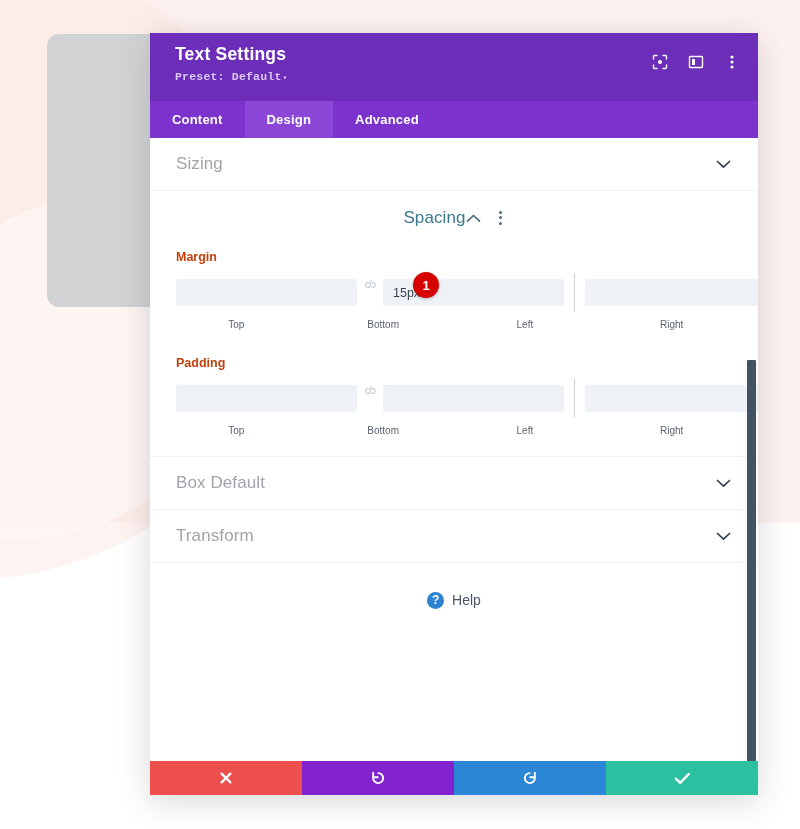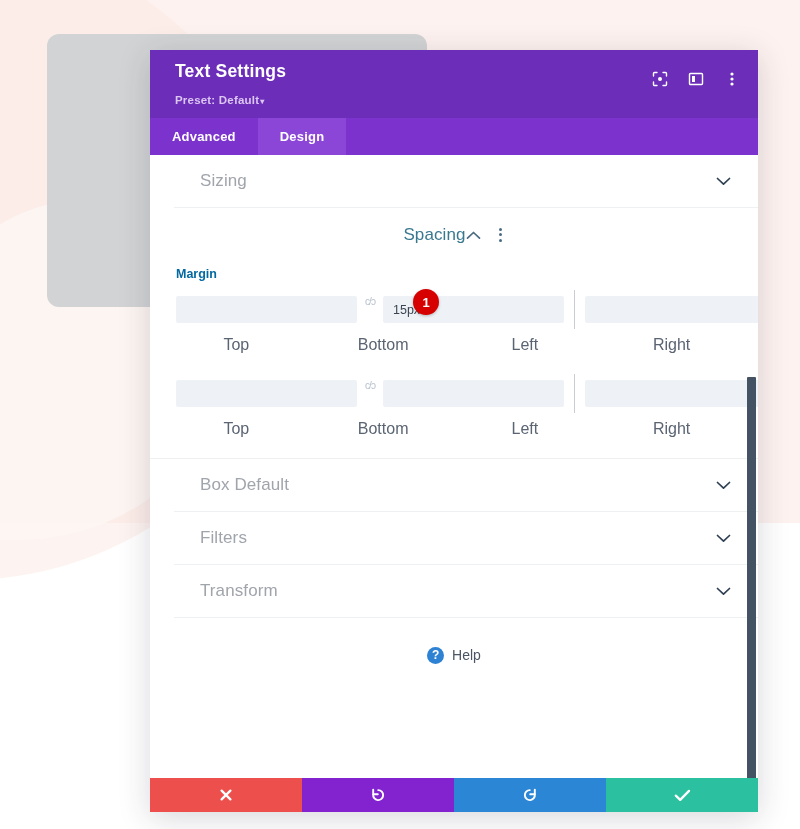--- a/index.html
+++ b/index.html
@@ -72,21 +72,21 @@
     font-weight: bold;
     color: #0f7a5e;
     letter-spacing: -1px;
     white-space: nowrap;
     overflow: hidden;
   }
 
   
   .modal {
     position: absolute;
-    left: 150px; top: 50px;
+    left: 150px; top: 33px;
     width: 608px;
     height: 762px;
     background: #ffffff;
     box-shadow: 0 6px 30px rgba(40,40,60,.18);
     display: flex;
     flex-direction: column;
     overflow: hidden;
   }
 
   .modal-header {
@@ -99,22 +99,23 @@
   .modal-title {
     color: #ffffff;
     font-size: 17.5px;
     font-weight: bold;
     letter-spacing: .2px;
   }
   .modal-preset {
     color: #dcc6f2;
     font-size: 11.5px;
     font-weight: bold;
-    margin-top: 12px;
+    margin-top: 5px;
     letter-spacing: .2px;
+    font-family: Liberation Mono, monospace;
   }
   .modal-preset .caret { font-size: 8px; margin-left: 1px; }
 
   .header-icons {
     position: absolute;
     right: 17px; top: 20px;
     display: flex;
     align-items: center;
     gap: 18px;
   }
@@ -151,21 +152,20 @@
   }
 
   .acc-row {
     height: 53px;
     display: flex;
     align-items: center;
     justify-content: space-between;
     padding: 0 27px 0 26px;
     border-bottom: 1px solid #eef0f2;
     cursor: pointer;
-    margin-left: 24px;
   }
   .acc-label {
     font-size: 17px;
     color: #a0a4ab;
     letter-spacing: .1px;
   }
   .chev { color: #2e3f54; }
 
   .section-open { border-bottom: 1px solid #eef0f2; }
   .section-open-head {
@@ -188,21 +188,21 @@
   }
   .dots-v i {
     width: 3px; height: 3px; border-radius: 50%;
     background: #4a6b82; display: block;
   }
 
   .field-group { padding: 0 26px 20px 26px; }
   .field-label {
     font-size: 12.5px;
     font-weight: bold;
-    color: #0369a1;
+    color: #c2410c;
     margin: 6px 0 9px 0;
   }
   .quad {
     display: flex;
     align-items: center;
     position: relative;
   }
   .quad-pair {
     display: flex;
     align-items: flex-start;
@@ -236,21 +236,21 @@
     height: 39px;
     background: #c9ccd1;
     margin: 0 10px;
     flex: 0 0 1px;
   }
   .quad-labels {
     display: flex;
     margin-top: 7px;
   }
   .qlbl {
-    font-size: 16px;
+    font-size: 10px;
     color: #5a6472;
     text-align: center;
   }
   .qlbl.a { flex: 1 1 0; }
   .qlbl.spacer { flex: 0 0 26px; }
   .qlbl.divspacer { flex: 0 0 21px; }
 
   .badge {
     position: absolute;
     width: 26px; height: 26px;
@@ -355,22 +355,23 @@
           <svg width="4" height="16" viewBox="0 0 4 16">
             <circle cx="2" cy="3" r="1.6" fill="#ffffff"></circle>
             <circle cx="2" cy="8" r="1.6" fill="#ffffff"></circle>
             <circle cx="2" cy="13" r="1.6" fill="#ffffff"></circle>
           </svg>
         </div>
       </div>
     </div>
 
     <div class="tabs">
+      <div class="tab">Content</div>
+      <div class="tab active">Design</div>
       <div class="tab">Advanced</div>
-      <div class="tab active">Design</div>
     </div>
 
     <div class="modal-body">
 
       <div class="acc-row">
         <span class="acc-label">Sizing</span>
         <span class="chev">
           <svg width="15" height="9" viewBox="0 0 15 9">
               <path d="M1.5 1.5L7.5 7.2 13.5 1.5" fill="none" stroke="#2e3f54" stroke-width="1.7" stroke-linecap="round" stroke-linejoin="round"></path>
             </svg>
@@ -414,20 +415,21 @@
             <span class="qlbl spacer"></span>
             <span class="qlbl a">Bottom</span>
             <span class="qlbl divspacer"></span>
             <span class="qlbl a">Left</span>
             <span class="qlbl spacer"></span>
             <span class="qlbl a">Right</span>
           </div>
         </div>
 
         <div class="field-group">
+          <div class="field-label">Padding</div>
           <div class="quad">
             <div class="quad-pair">
               <input class="inp" value="" style="">
               <span class="link-icon">c/ɔ</span>
               <input class="inp" value="" style="">
             </div>
             <div class="quad-divider"></div>
             <div class="quad-pair">
               <input class="inp" value="" style="">
 
@@ -447,28 +449,20 @@
 
       <div class="acc-row">
         <span class="acc-label">Box Default</span>
         <span class="chev">
           <svg width="15" height="9" viewBox="0 0 15 9">
               <path d="M1.5 1.5L7.5 7.2 13.5 1.5" fill="none" stroke="#2e3f54" stroke-width="1.7" stroke-linecap="round" stroke-linejoin="round"></path>
             </svg>
         </span>
       </div>
       <div class="acc-row">
-        <span class="acc-label">Filters</span>
-        <span class="chev">
-          <svg width="15" height="9" viewBox="0 0 15 9">
-              <path d="M1.5 1.5L7.5 7.2 13.5 1.5" fill="none" stroke="#2e3f54" stroke-width="1.7" stroke-linecap="round" stroke-linejoin="round"></path>
-            </svg>
-        </span>
-      </div>
-      <div class="acc-row">
         <span class="acc-label">Transform</span>
         <span class="chev">
           <svg width="15" height="9" viewBox="0 0 15 9">
               <path d="M1.5 1.5L7.5 7.2 13.5 1.5" fill="none" stroke="#2e3f54" stroke-width="1.7" stroke-linecap="round" stroke-linejoin="round"></path>
             </svg>
         </span>
       </div>
 
       <div class="help-row">
         <span class="help-icon">?</span>

